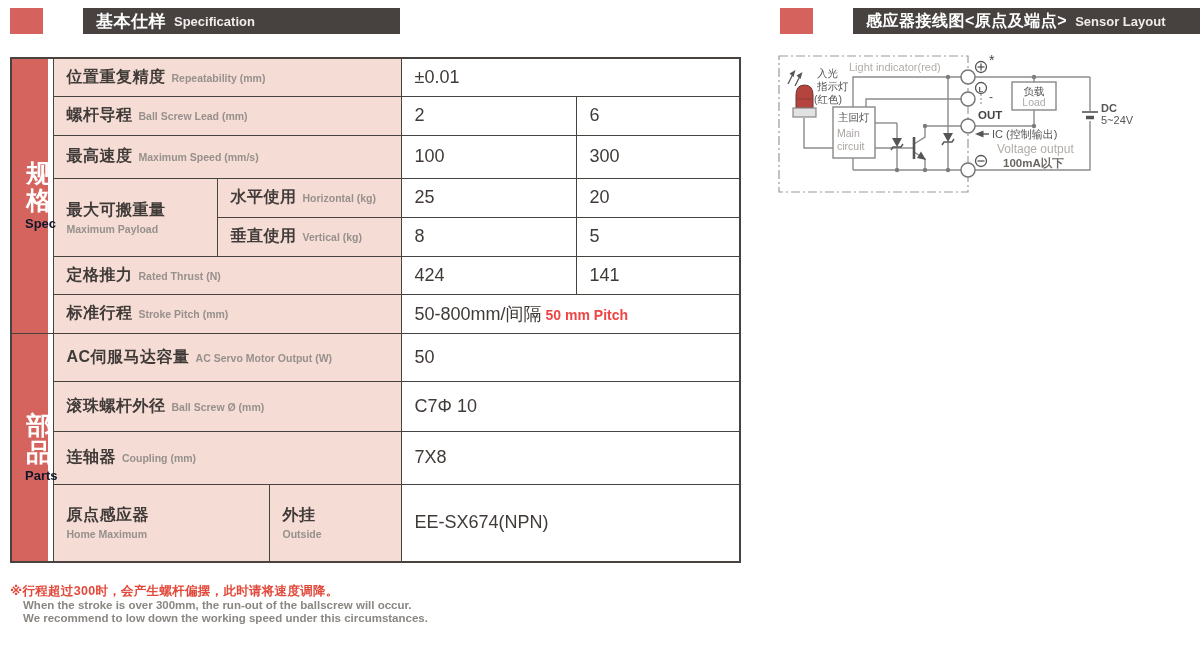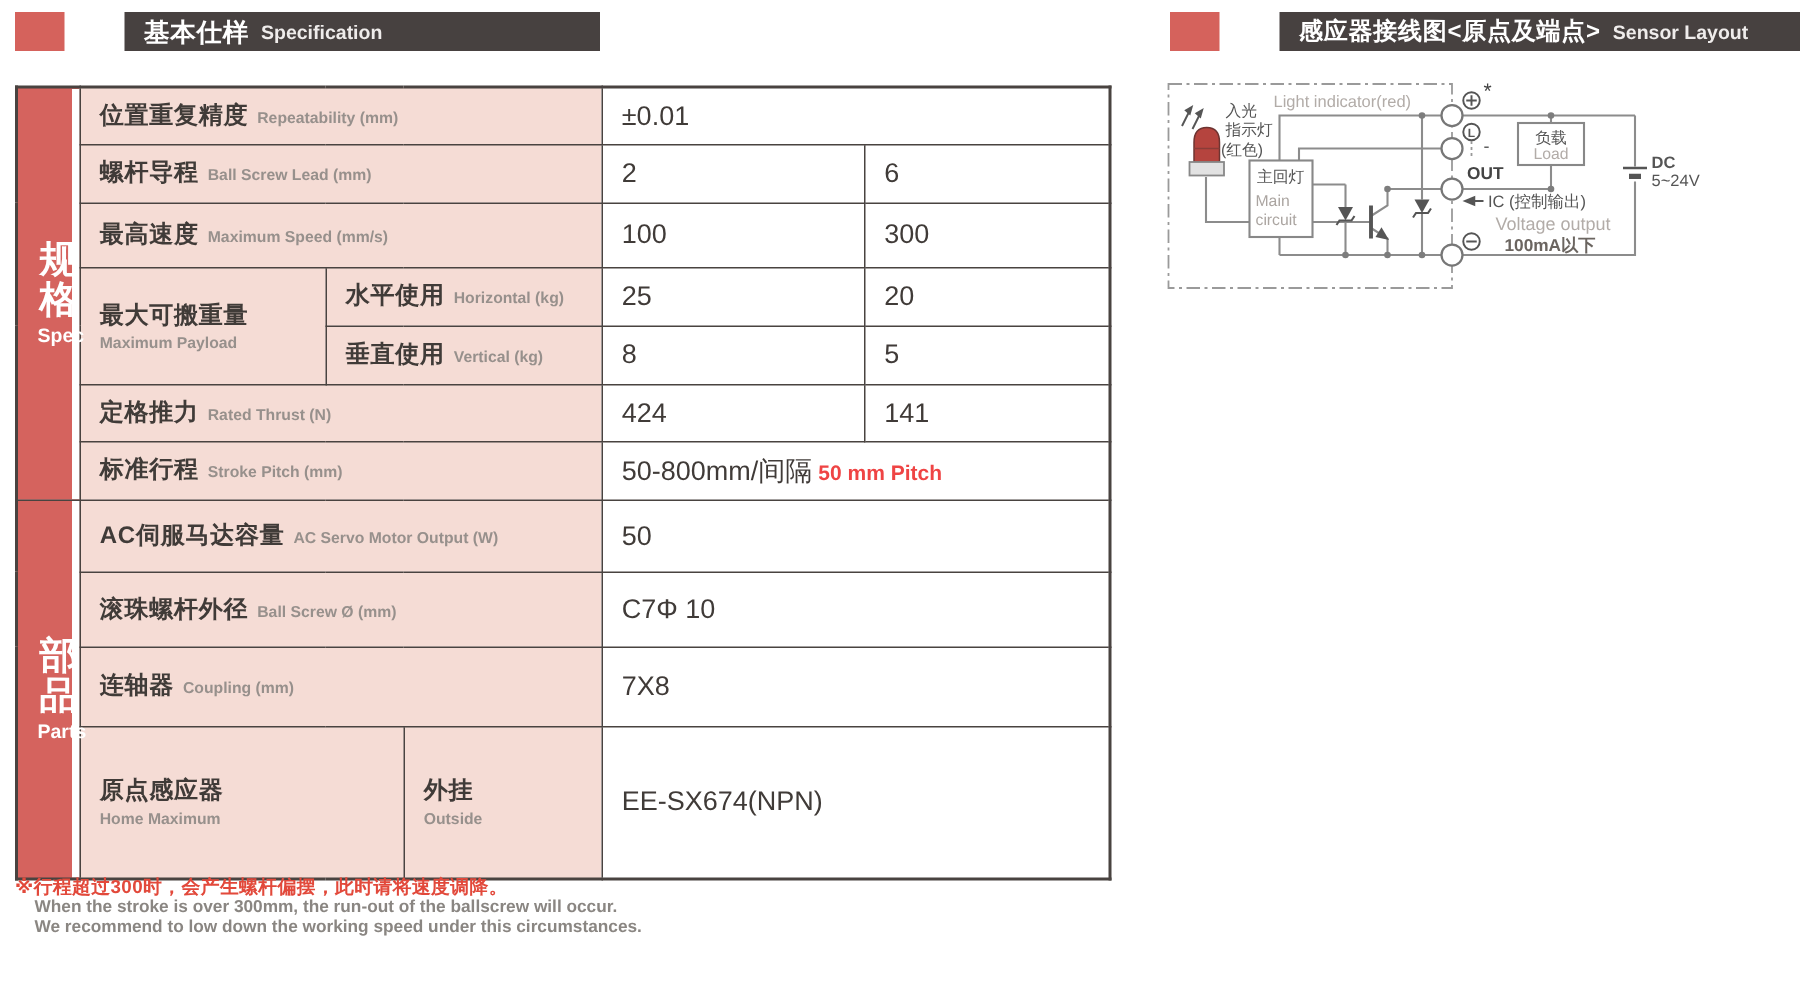--- a/index.html
+++ b/index.html
@@ -30,21 +30,21 @@
   .en{font-size:10.5px;color:#97908c;margin-left:6px;font-weight:600;}
   .en2{font-size:10.5px;color:#97908c;font-weight:600;margin-top:2px;}
   td.sect{
     background:#d5635e;text-align:center;padding:0;
     box-shadow:inset -5px 0 0 #fff;
   }
   .sect-cn{
     width:1.05em;margin:0 auto;font-size:25px;line-height:1.08;font-weight:bold;
     color:#fff;word-break:break-all;letter-spacing:0;
   }
-  .sect-en{font-size:13px;color:#ffffff;font-weight:600;margin-top:2px;}
+  .sect-en{font-size:13px;color:#0f172a;font-weight:600;margin-top:2px;}
   .vgray{font-size:14px;color:#ef4444;font-weight:600;margin-left:4px;}
   
   .notes{position:absolute;left:10px;top:584px;width:560px;}
   .n-cn{font-size:12.5px;font-weight:bold;color:#e2493b;line-height:14.5px;letter-spacing:.3px;}
   .n-en{font-size:11.5px;color:#8a8682;line-height:13.5px;margin-left:13px;font-weight:600;}
   
   .diagram{position:absolute;left:773px;top:48px;width:427px;height:162px;}
   svg text{font-family:"Liberation Sans","DejaVu Sans",sans-serif;}
 </style>
 </head>
@@ -148,21 +148,21 @@
       <span class="cjk">滚珠螺杆外径</span><span class="en">Ball Screw Ø (mm)</span>
     </td>
     <td class="val" colspan="2">C7Φ 10</td>
   </tr>
   <tr style="height:53px">
     <td class="lbl" colspan="3">
       <span class="cjk">连轴器</span><span class="en">Coupling (mm)</span>
     </td>
     <td class="val" colspan="2">7X8</td>
   </tr>
-  <tr style="height:102px">
+  <tr style="height:78px">
     <td class="lbl" colspan="2">
       <div class="cjk">原点感应器</div>
       <div class="en2">Home Maximum</div>
     </td>
     <td class="lbl">
       <div class="cjk">外挂</div>
       <div class="en2">Outside</div>
     </td>
     <td class="val" colspan="2">EE-SX674(NPN)</td>
   </tr>

